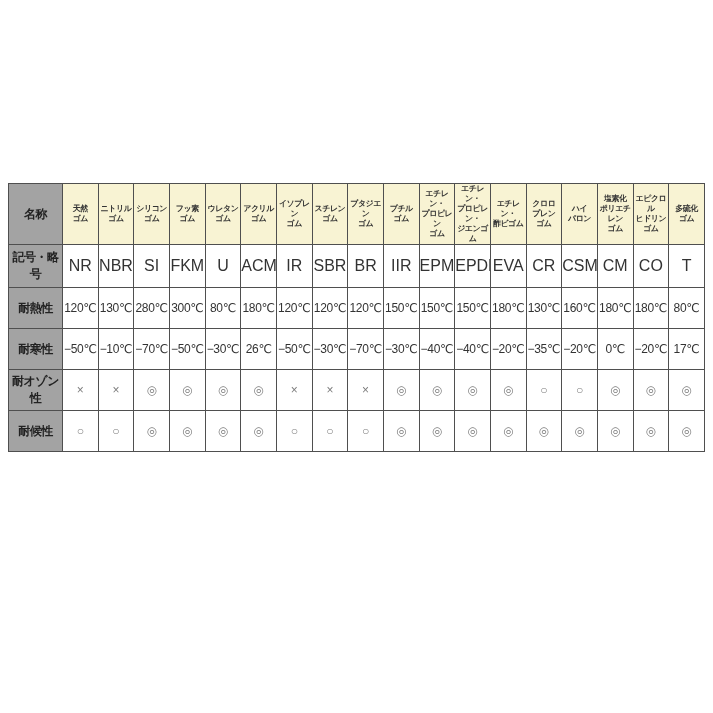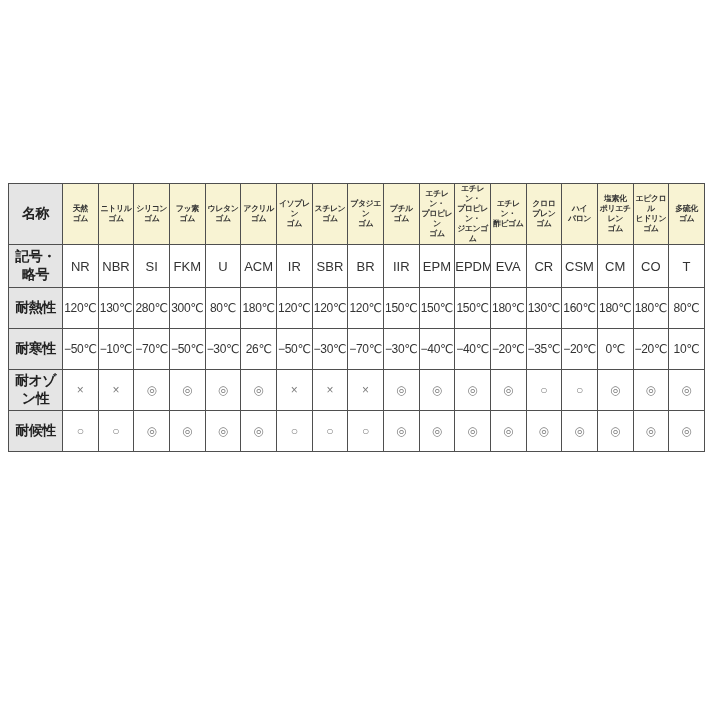--- a/index.html
+++ b/index.html
@@ -6,23 +6,23 @@
   body{width:713px;height:713px;position:relative;overflow:hidden;
        font-family:"Liberation Sans","DejaVu Sans",sans-serif;color:#333;}
   .wrap{position:absolute;left:8px;top:177px;width:697px;}
   .titlebar{background:#0b57a8;color:#fff;font-weight:bold;font-size:13px;
             text-align:center;height:20px;line-height:20px;letter-spacing:1px;}
   table{border-collapse:collapse;table-layout:fixed;width:697px;margin-top:6px;}
   col.lblcol{width:54px;}
   th,td{border:1px solid #4f4f4f;text-align:center;vertical-align:middle;padding:0;overflow:hidden;}
   th.colhead{background:#f8f3d3;font-size:8px;font-weight:bold;color:#333;
              white-space:pre-line;line-height:1.25;height:42px;letter-spacing:-0.5px;}
-  th.rowlabel{background:#e5e5e5;font-size:14px;font-weight:bold;color:#222;letter-spacing:-0.5px;}
+  th.rowlabel{background:#a3a3a3;font-size:12px;font-weight:bold;color:#222;letter-spacing:-0.5px;}
   td.val{font-size:12px;color:#333;height:40px;letter-spacing:-0.3px;}
-  td.code{font-size:13px;color:#333;height:42px;letter-spacing:0;}
+  td.code{font-size:16px;color:#333;height:42px;letter-spacing:0;}
   td.sym{font-size:12px;color:#7d7d7d;height:40px;}
 </style>
 </head>
 <body>
 
 <div class="wrap">
   <table>
     <colgroup>
       <col class="lblcol">
       <col>
@@ -143,21 +143,21 @@
         <td class="val">−30℃</td>
         <td class="val">−70℃</td>
         <td class="val">−30℃</td>
         <td class="val">−40℃</td>
         <td class="val">−40℃</td>
         <td class="val">−20℃</td>
         <td class="val">−35℃</td>
         <td class="val">−20℃</td>
         <td class="val">0℃</td>
         <td class="val">−20℃</td>
-        <td class="val">10℃</td>
+        <td class="val">17℃</td>
       </tr>
       <tr>
         <th class="rowlabel">耐オゾン性</th>
         <td class="sym">×</td>
         <td class="sym">×</td>
         <td class="sym">◎</td>
         <td class="sym">◎</td>
         <td class="sym">◎</td>
         <td class="sym">◎</td>
         <td class="sym">×</td>

